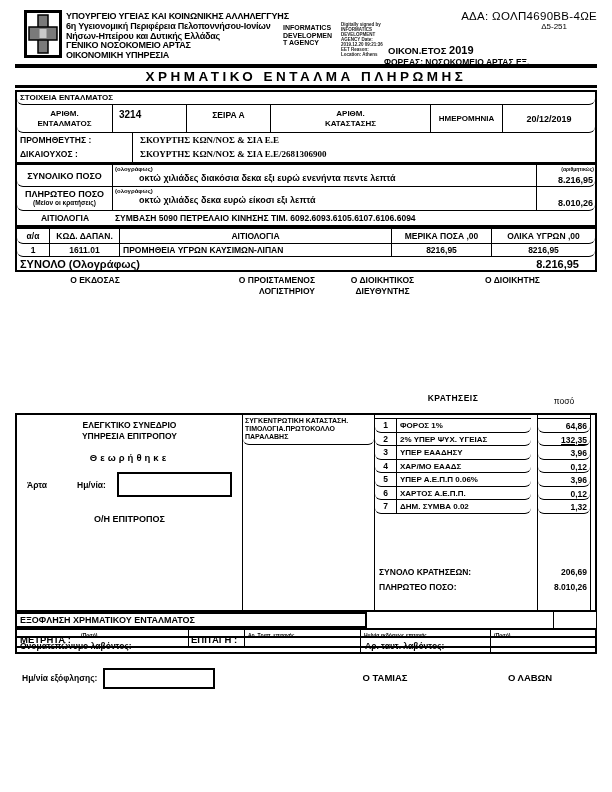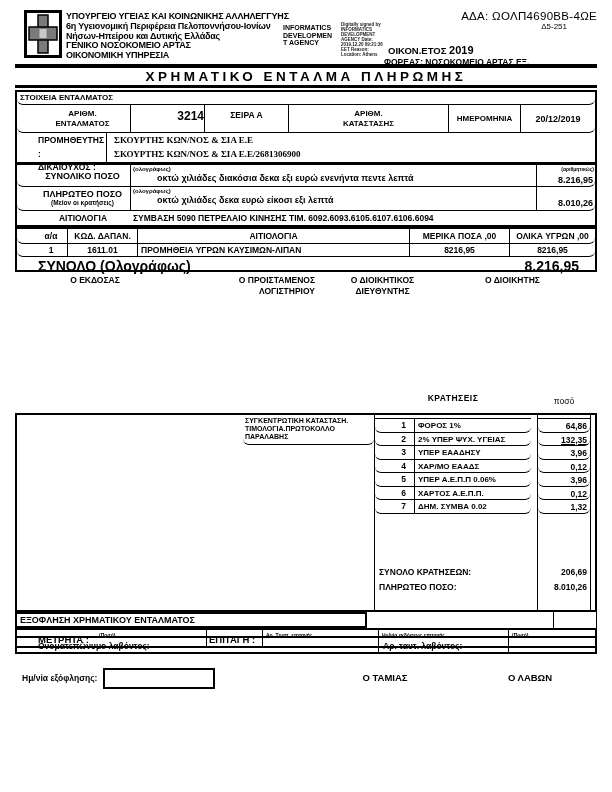--- a/index.html
+++ b/index.html
@@ -4,21 +4,21 @@
 <style>
   * { margin:0; padding:0; box-sizing:border-box; }
   html,body { background:#e8e8e8; }
   .page { position:relative; width:612px; height:792px; background:#ffffff;
           font-family:"Liberation Sans", sans-serif; color:#000; overflow:hidden;
           margin:0 auto; }
   .abs { position:absolute; }
   .b { font-weight:bold; }
   .c { text-align:center; }
   .r { text-align:right; }
-  .flex { display:flex;padding-left:18px; }
+  .flex { display:flex; }
   .bb { border-bottom:1.5px solid #000;border-radius:6px; }
   .br { border-right:1.5px solid #000; }
   .box2 { border:2px solid #000; }
   .hint { font-size:6px; font-weight:bold; }
   .tinyhint { font-size:5px; font-weight:bold; }
   .rule { background:#000; }
   .vcenter { display:flex; align-items:center; justify-content:center; }
 </style>
 </head>
 <body>
@@ -69,31 +69,31 @@
 
   <div class="abs rule" style="left:15px;top:85px;width:582px;height:3px;"></div>
 
   <div class="abs box2" style="left:15px;top:90px;width:582px;">
     <div class="bb b" style="height:13px;font-size:8px;padding:1px 0 0 3px;">ΣΤΟΙΧΕΙΑ ΕΝΤΑΛΜΑΤΟΣ</div>
     <div class="flex bb" style="height:28px;">
       <div class="br c b" style="width:96px;font-size:8px;padding-top:4px;line-height:9.5px;">
         <div>ΑΡΙΘΜ.</div>
         <div>ΕΝΤΑΛΜΑΤΟΣ</div>
       </div>
-      <div class="br b" style="width:74px;font-size:12px;padding:4px 0 0 6px;text-align:right;">3214</div>
+      <div class="br b" style="width:74px;font-size:10px;padding:4px 0 0 6px;">3214</div>
       <div class="br c b" style="width:84px;font-size:8.5px;padding-top:5px;">ΣΕΙΡΑ Α</div>
       <div class="br c b" style="width:160px;font-size:8px;padding-top:4px;line-height:9.5px;">
         <div>ΑΡΙΘΜ.</div>
         <div>ΚΑΤΑΣΤΑΣΗΣ</div>
       </div>
       <div class="br vcenter b" style="width:72px;font-size:8px;">ΗΜΕΡΟΜΗΝΙΑ</div>
       <div class="vcenter b" style="flex:1;font-size:9px;">20/12/2019</div>
     </div>
     <div class="flex" style="height:29px;">
-      <div class="br b" style="width:72px;font-size:8.5px;line-height:13.5px;padding:1px 0 0 3px;">
+      <div class="br b" style="width:116px;font-size:8.5px;line-height:13.5px;padding:1px 0 0 3px;">
         <div>ΠΡΟΜΗΘΕΥΤΗΣ :</div>
         <div>ΔΙΚΑΙΟΥΧΟΣ :</div>
       </div>
       <div class="b" style="flex:1;font-size:9px;line-height:13.5px;padding:1px 0 0 7px;font-family:Liberation Serif, serif;">
         <div>ΣΚΟΥΡΤΗΣ ΚΩΝ/ΝΟΣ &amp; ΣΙΑ Ε.Ε</div>
         <div>ΣΚΟΥΡΤΗΣ ΚΩΝ/ΝΟΣ &amp; ΣΙΑ Ε.Ε/2681306900</div>
       </div>
     </div>
   </div>
 
@@ -136,21 +136,21 @@
       <div class="br c b" style="width:100px;padding-top:2px;">ΜΕΡΙΚΑ ΠΟΣΑ ,00</div>
       <div class="c b" style="flex:1;padding-top:2px;">ΟΛΙΚΑ ΥΓΡΩΝ ,00</div>
     </div>
     <div class="flex bb" style="height:13px;font-size:8.5px;">
       <div class="br c b" style="width:33px;padding-top:1px;">1</div>
       <div class="br c b" style="width:70px;padding-top:1px;">1611.01</div>
       <div class="br b" style="width:272px;padding:1px 0 0 3px;">ΠΡΟΜΗΘΕΙΑ ΥΓΡΩΝ ΚΑΥΣΙΜΩΝ-ΛΙΠΑΝ</div>
       <div class="br c b" style="width:100px;padding-top:1px;">8216,95</div>
       <div class="c b" style="flex:1;padding-top:1px;">8216,95</div>
     </div>
-    <div class="flex" style="height:13px;font-size:14px;">
+    <div class="flex" style="height:13px;font-size:11px;">
       <div class="b" style="flex:1;padding:1px 0 0 3px;">ΣΥΝΟΛΟ (Ολογράφως)</div>
       <div class="b r" style="width:107px;padding:1px 16px 0 0;">8.216,95</div>
     </div>
   </div>
 
   <div class="abs c b" style="left:30px;top:275px;width:130px;font-size:8.5px;">Ο ΕΚΔΟΣΑΣ</div>
   <div class="abs c b" style="left:160px;top:275px;width:155px;font-size:8.5px;line-height:10.5px;text-align:right;">
     <div>Ο ΠΡΟΙΣΤΑΜΕΝΟΣ</div>
     <div>ΛΟΓΙΣΤΗΡΙΟΥ</div>
   </div>
@@ -158,20 +158,33 @@
     <div>Ο ΔΙΟΙΚΗΤΙΚΟΣ</div>
     <div>ΔΙΕΥΘΥΝΤΗΣ</div>
   </div>
   <div class="abs c b" style="left:455px;top:275px;width:115px;font-size:8.5px;">Ο ΔΙΟΙΚΗΤΗΣ</div>
 
   <div class="abs c b" style="left:373px;top:393px;width:160px;font-size:8.5px;letter-spacing:0.5px;">ΚΡΑΤΗΣΕΙΣ</div>
   <div class="abs c" style="left:535px;top:396px;width:58px;font-size:8.5px;">ποσό</div>
 
   <div class="abs" style="left:15px;top:413px;width:582px;height:199px;border:2.5px solid #000;">
 
+    <div class="abs br" style="left:0;top:0;width:226px;height:100%;">
+      <div class="c b" style="font-size:8.5px;line-height:10.5px;padding-top:5px;">
+        <div>ΕΛΕΓΚΤΙΚΟ ΣΥΝΕΔΡΙΟ</div>
+        <div>ΥΠΗΡΕΣΙΑ ΕΠΙΤΡΟΠΟΥ</div>
+      </div>
+      <div class="c b" style="font-size:9.5px;letter-spacing:3px;margin-top:11px;">Θεωρήθηκε</div>
+      <div style="position:relative;height:30px;margin-top:9px;">
+        <div class="abs b" style="left:10px;top:8px;font-size:8.5px;">Άρτα</div>
+        <div class="abs b" style="left:60px;top:8px;font-size:8.5px;">Ημ/νία:</div>
+        <div class="abs" style="left:100px;top:0;width:115px;height:25px;border:2.5px solid #000;"></div>
+      </div>
+      <div class="c b" style="font-size:9px;margin-top:12px;">Ο/Η ΕΠΙΤΡΟΠΟΣ</div>
+    </div>
 
     <div class="abs br" style="left:226px;top:0;width:132px;height:100%;">
       <div class="bb b" style="font-size:7px;line-height:8.2px;padding:2px 2px 2px 2px;">
         <div>ΣΥΓΚΕΝΤΡΩΤΙΚΗ ΚΑΤΑΣΤΑΣΗ.</div>
         <div>ΤΙΜΟΛΟΓΙΑ.ΠΡΩΤΟΚΟΛΛΟ</div>
         <div>ΠΑΡΑΛΑΒΗΣ</div>
       </div>
     </div>
 
     <div class="abs" style="left:358px;top:0;width:219px;height:100%;">

